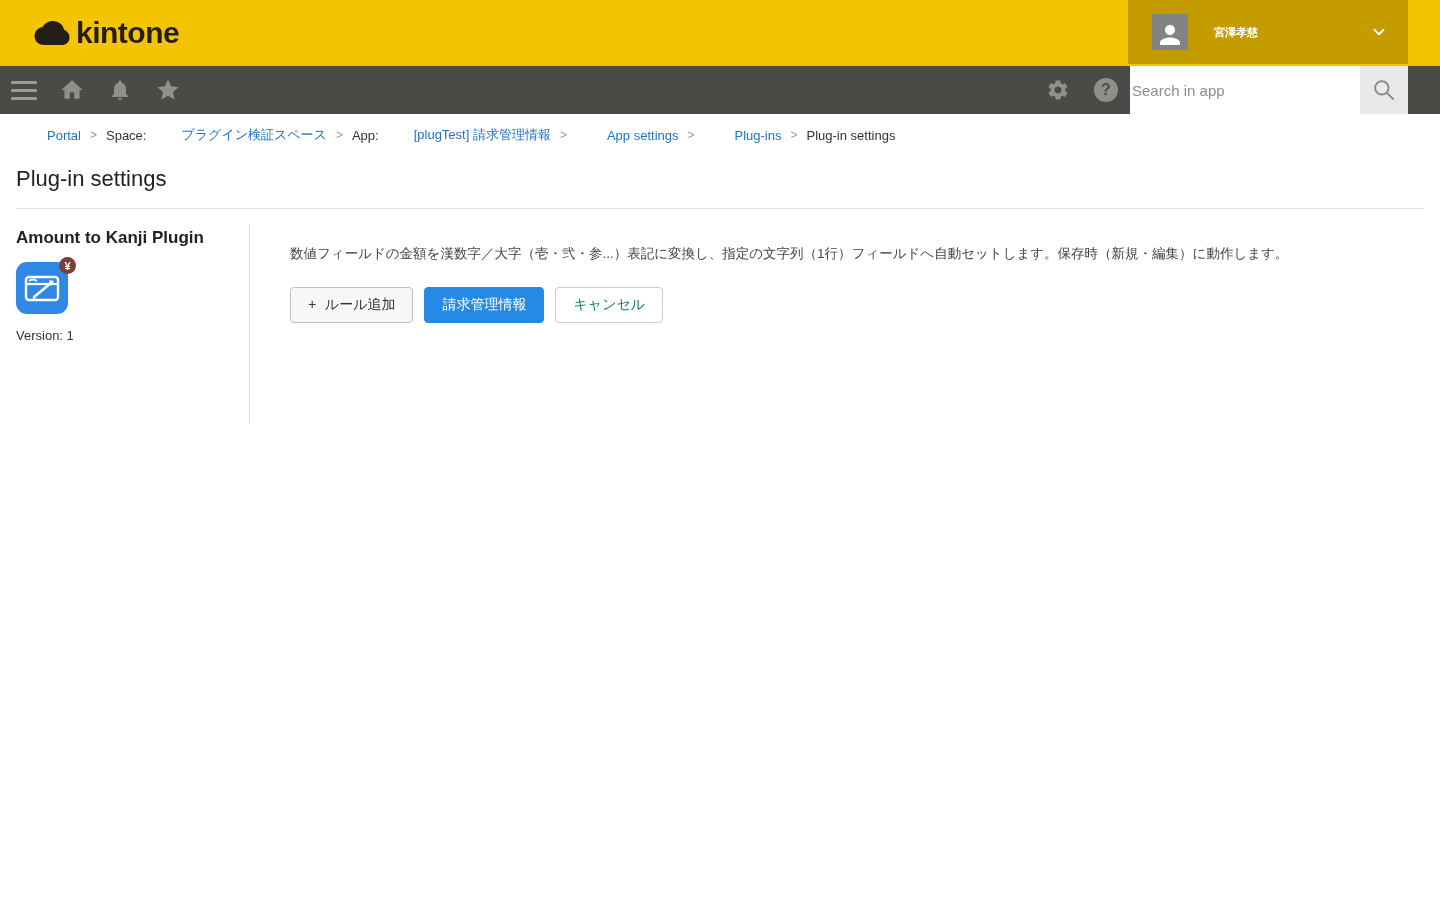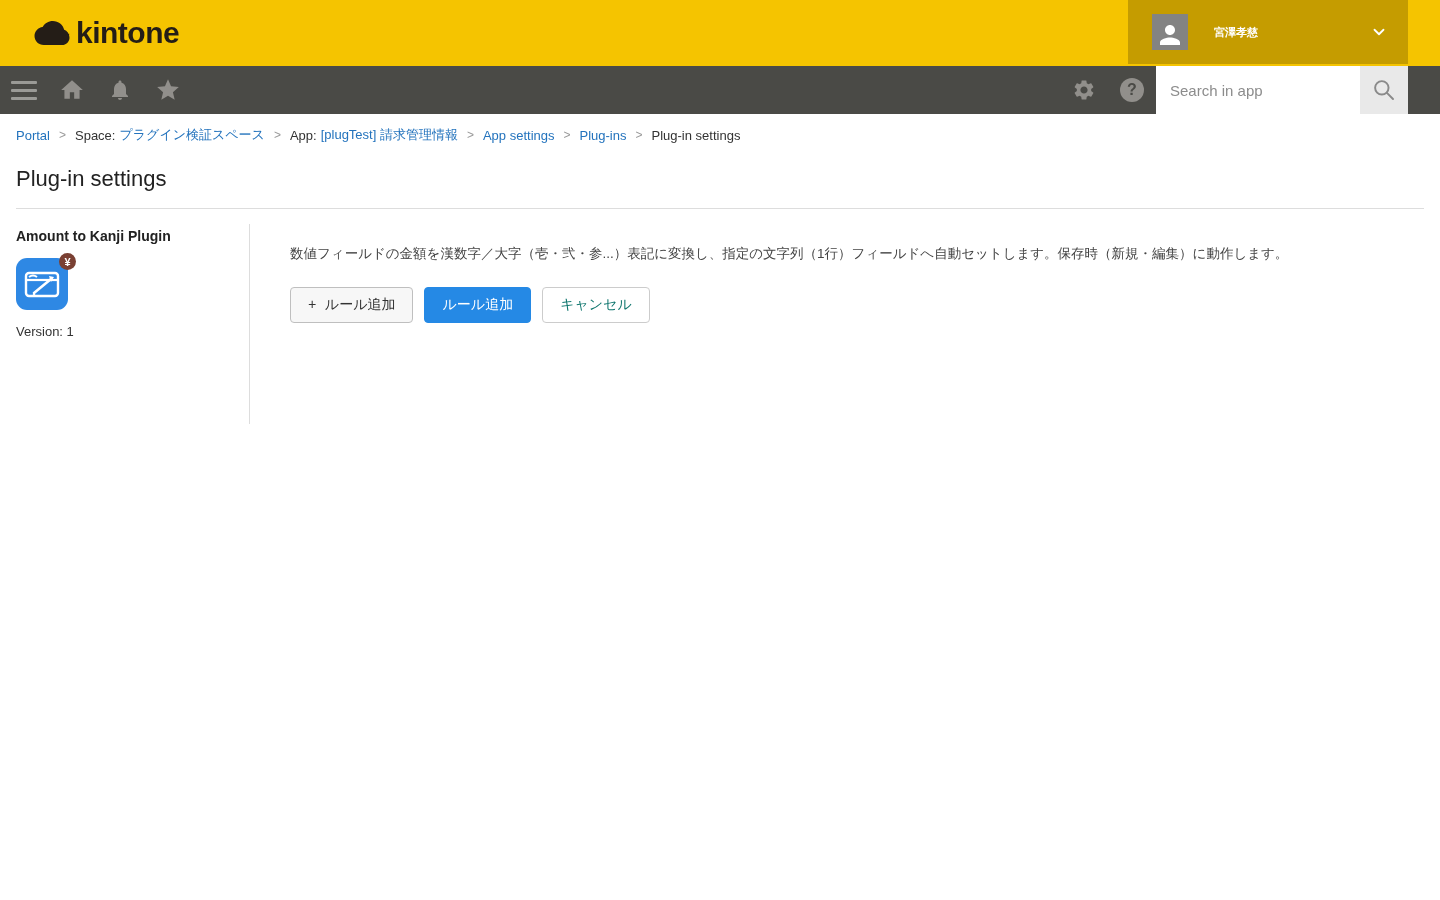--- a/index.html
+++ b/index.html
@@ -78,25 +78,25 @@
   .hamburger span { display: block; width: 26px; height: 3px; background: #9a9a96; border-radius: 1px; }
   .nav-icon { fill: #918f8b; }
   .nav-right { margin-left: auto; display: flex; align-items: center; }
   .help-circle {
     width: 24px; height: 24px; border-radius: 50%;
     background: #918f8b; color: #4a4a46;
     font-size: 16px; font-weight: 700;
     display: flex; align-items: center; justify-content: center;
   }
   .search-box {
-    width: 204px;
+    width: 230px;
     height: 48px;
     border: none;
     outline: none;
-    padding: 0 14px;
+    padding: 0 2px;
     font-size: 15px;
     font-family: "Liberation Sans", "DejaVu Sans", sans-serif;
     color: #333;
     background: #fff;
   }
   .search-box::placeholder { color: #8c8c8c; }
   .search-btn {
     width: 48px; height: 48px;
     background: #e9e9e9;
     border: none;
@@ -107,41 +107,41 @@
 
   
   .breadcrumb {
     margin: 12px 16px 0 16px;
     font-size: 13px;
     color: #333;
     display: flex;
     align-items: center;
     flex-wrap: wrap;
   }
-  .crumb-link { color: #2373bd; text-decoration: none; cursor: pointer; }
+  .crumb-link { color: #2373bd; text-decoration: none; cursor: pointer; margin-left: 31px; }
   .crumb-sep { color: #999; margin: 0 9px; font-size: 12px; }
   .crumb-prefix { margin-right: 4px; }
 
   
   .page-title {
     margin: 22px 16px 0 16px;
     font-size: 22px;
     font-weight: 400;
     color: #222;
   }
   .title-divider {
     border: none;
     border-top: 1px solid #ddd;
     margin: 16px 16px 0 16px;
   }
 
   
   .content { display: flex; align-items: stretch; }
   .sidebar { width: 249px; padding: 19px 0 0 16px; }
-  .plugin-name { font-size: 14px; font-weight: 700; color: #222; }
+  .plugin-name { font-size: 17px; font-weight: 700; color: #222; }
   .plugin-icon-wrap { position: relative; width: 56px; margin-top: 14px; }
   .plugin-icon { display: block; }
   .plugin-version { margin-top: 14px; font-size: 13px; color: #333; }
   .v-divider { width: 1px; background: #ddd; margin-top: 15px; height: 200px; }
 
   .main { padding: 34px 40px 0 40px; flex: 1; }
   .main-heading { font-size: 20px; font-weight: 400; color: #333; }
   .main-desc { margin-top: 2px; font-size: 13.5px; color: #444; }
   .btn-row { margin-top: 24px; display: flex; gap: 11px; }
   .btn {
@@ -277,17 +277,17 @@
     </div>
     <div class="plugin-version">Version: 1</div>
   </aside>
 
   <div class="v-divider"></div>
 
   <main class="main">
     <p class="main-desc">数値フィールドの金額を漢数字／大字（壱・弐・参...）表記に変換し、指定の文字列（1行）フィールドへ自動セットします。保存時（新規・編集）に動作します。</p>
     <div class="btn-row">
       <button class="btn btn-normal">+ ルール追加</button>
-      <button class="btn btn-primary">ルール追加</button>
+      <button class="btn btn-primary">請求管理情報</button>
       <button class="btn btn-white">キャンセル</button>
     </div>
   </main>
 </div>
 
 </body></html>

